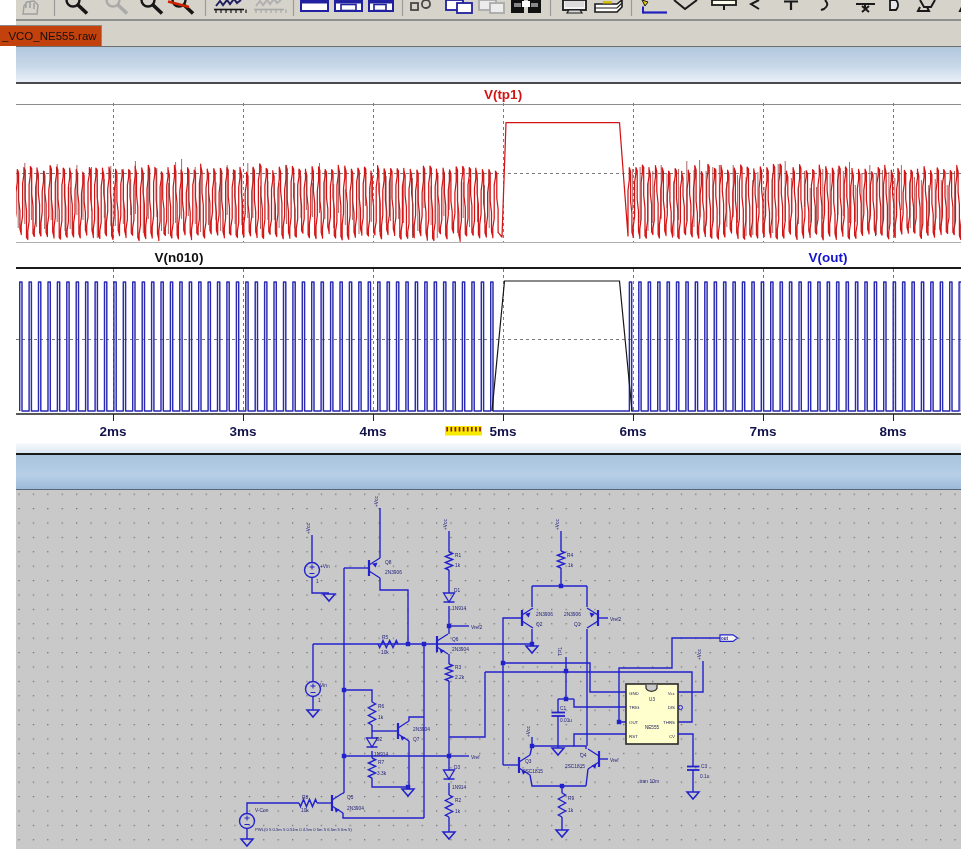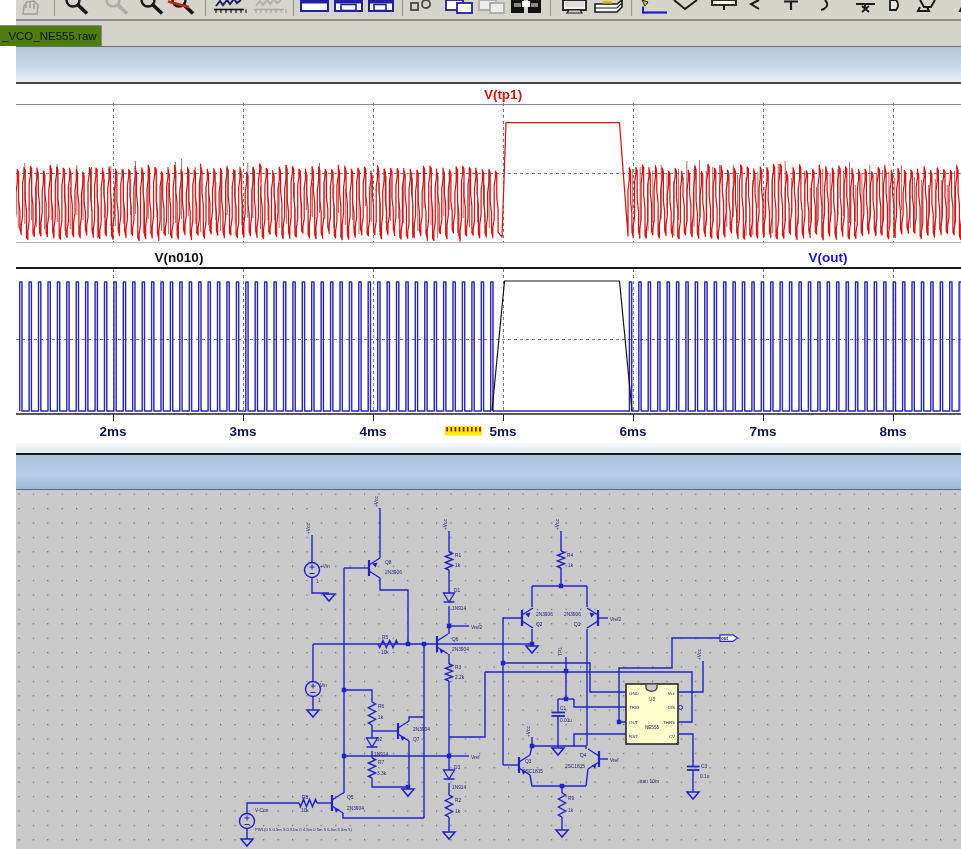--- a/index.html
+++ b/index.html
@@ -61,21 +61,21 @@
       <path d="M743,0 l-8,4 l8,5" fill="none" stroke="#1a1a1a" stroke-width="2"></path>
       <path d="M768,1.5 h14 M775,1.5 v8.5" stroke="#1a1a1a" stroke-width="2.2" fill="none"></path>
       <path d="M809,0 q5,5 -1,9 l-3,1" fill="none" stroke="#1a1a1a" stroke-width="2"></path>
       <path d="M840,4 h19 M849,4 v6 M846,6 l7,6 M853,6 l-7,6" stroke="#1a1a1a" stroke-width="2" fill="none"></path>
       <path d="M874,0 v10 h6 a7,7 0 0 0 0,-10 z" fill="#e8e8e8" stroke="#1a1a1a" stroke-width="1.8"></path>
       <path d="M904,0 l4,7 h7 l4,-7 m-15,7 l-2,4 h11 l-2,-4" fill="none" stroke="#1a1a1a" stroke-width="2"></path>
       <path d="M946,0 l4,7 h7 l4,-7 m-15,7 l-2,4 h11 l-2,-4" fill="none" stroke="#1a1a1a" stroke-width="2"></path>
     </svg></div>
 <div class="abs" style="top:19px;height:2px;background:#8f8f8f"></div>
 <div class="abs" style="top:21px;height:25px;background:#d5d2c9"></div>
-<div style="position:absolute;left:0;top:25px;width:102px;height:21px;background:#4d7c0f;border-top:1px solid #898989;border-right:1px solid #898989;font-size:11.5px;color:#111;line-height:20px;padding-left:2px">_VCO_NE555.raw</div>
+<div style="position:absolute;left:0;top:25px;width:102px;height:21px;background:#c2410c;border-top:1px solid #898989;border-right:1px solid #898989;font-size:11.5px;color:#111;line-height:20px;padding-left:2px">_VCO_NE555.raw</div>
 <div class="abs" style="top:46px;height:1px;background:#6f6f6f"></div>
 <div class="abs" style="top:47px;height:35px;background:linear-gradient(#b2c7dc,#c8d8e9 55%,#e9f0f8)"></div>
 <div class="abs" style="top:82px;height:2px;background:#4a4a4a"></div>
 <div class="abs" style="top:84px;height:359px"><svg width="961" height="359" viewBox="0 84 961 359">
       <rect x="0" y="84" width="961" height="359" fill="#ffffff"></rect>
       <line x1="0" y1="104.5" x2="955" y2="104.5" stroke="#8c8c8c" stroke-width="1"></line>
       <line x1="0" y1="242.5" x2="955" y2="242.5" stroke="#b0b0b0" stroke-width="1"></line>
       <line x1="955.5" y1="104" x2="955.5" y2="242" stroke="#8c8c8c" stroke-width="1"></line>
       <line x1="97.5" y1="103" x2="97.5" y2="242" stroke="#7a7a7a" stroke-width="1" stroke-dasharray="3,3"></line>
       <line x1="227.5" y1="103" x2="227.5" y2="242" stroke="#7a7a7a" stroke-width="1" stroke-dasharray="3,3"></line>

